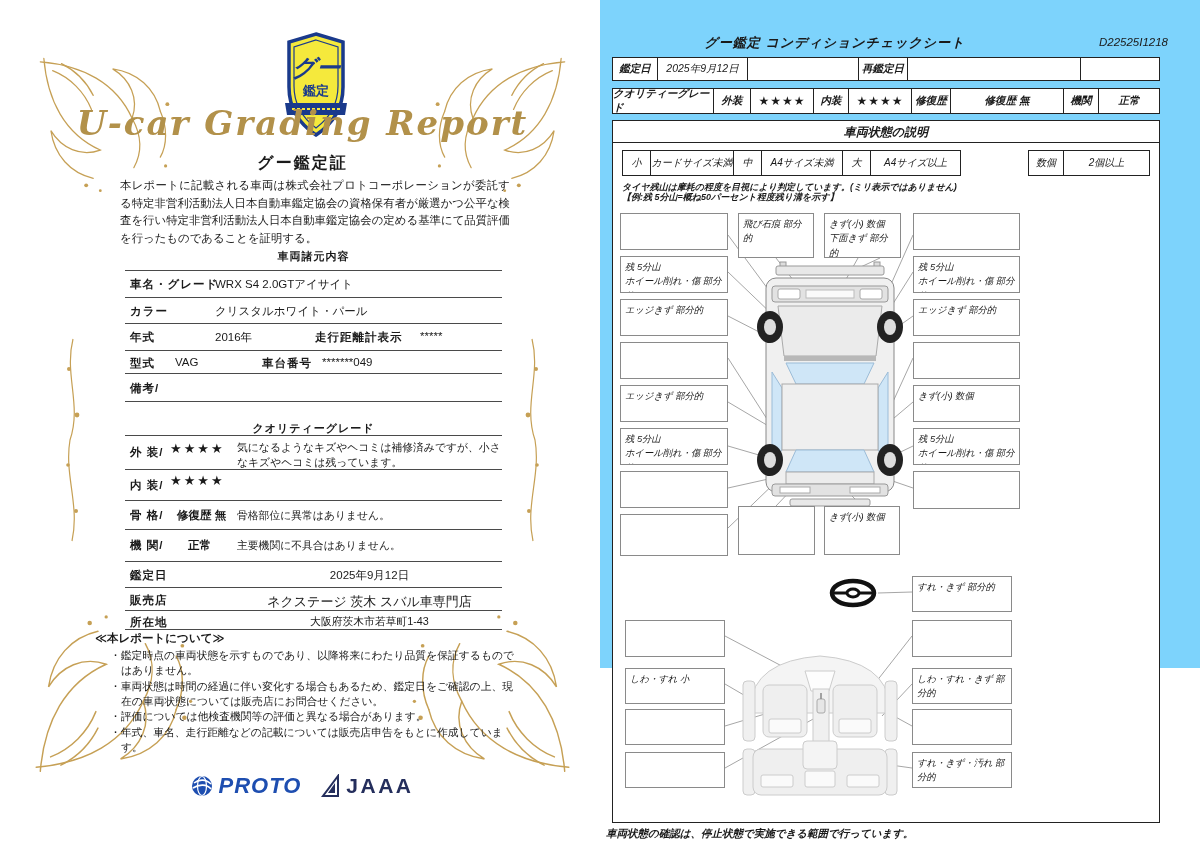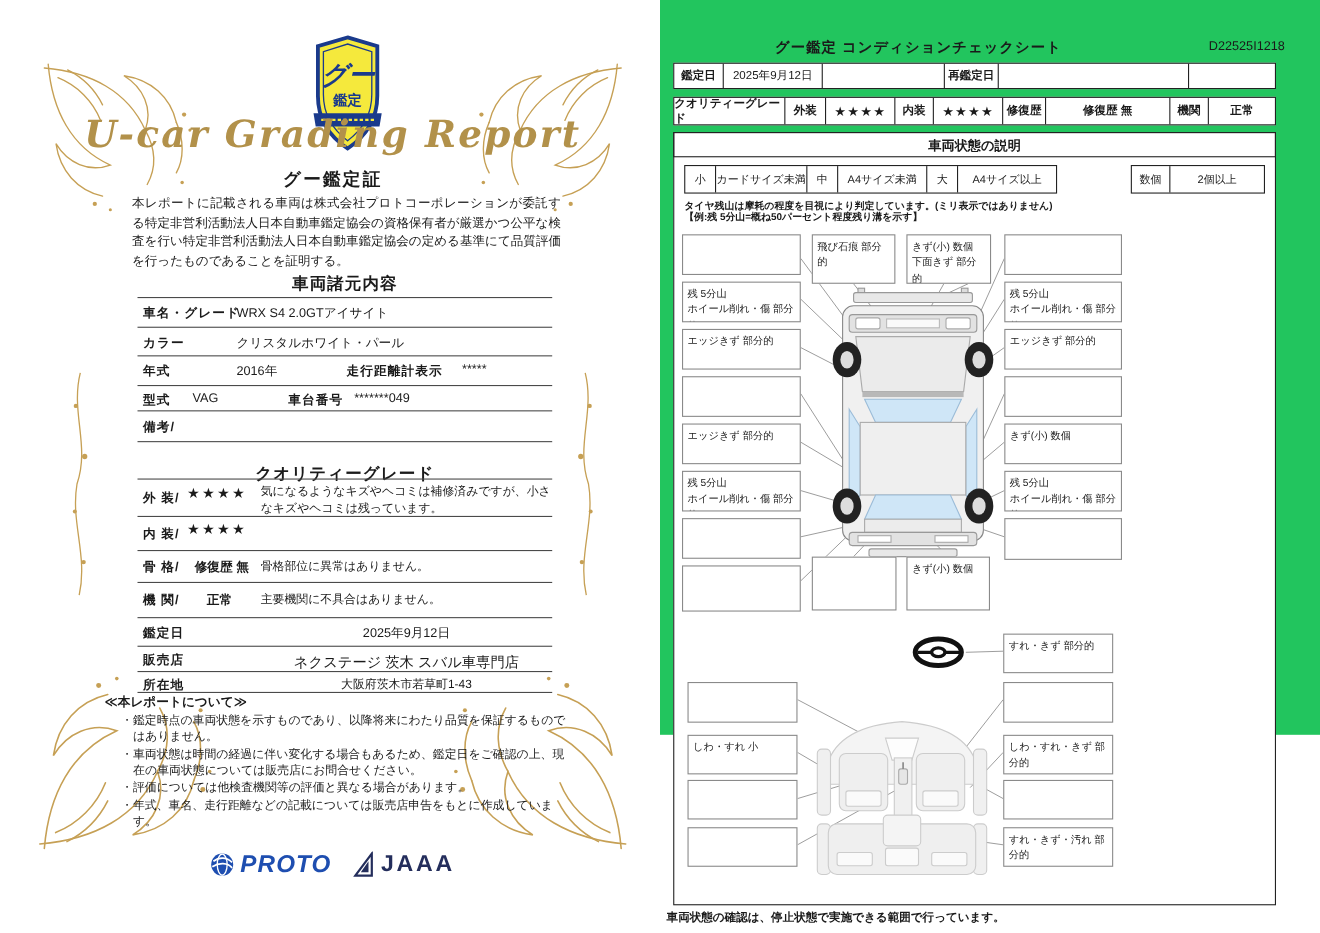--- a/index.html
+++ b/index.html
@@ -10,35 +10,35 @@
   .lpage{position:absolute;left:30px;top:25px;width:545px;height:815px;background:#fff;}
   .orn{position:absolute;pointer-events:none;}
   .tr{transform:scaleX(-1);}
   .bl{transform:scaleY(-1);}
   .br{transform:scale(-1,-1);}
   .cert-title{position:absolute;left:0;top:78px;width:545px;text-align:center;
      font-family:"DejaVu Serif","Liberation Serif",serif;font-style:italic;font-weight:bold;
      font-size:34px;color:#b2914a;letter-spacing:2px;}
   .cert-sub{position:absolute;left:0;top:128px;width:545px;text-align:center;font-size:16px;font-weight:bold;letter-spacing:2px;}
   .intro{position:absolute;left:90px;top:152px;width:390px;font-size:11.4px;line-height:1.55;text-align:justify;}
-  .secttl{position:absolute;width:377px;left:95px;text-align:center;font-size:15px;font-weight:bold;letter-spacing:1px;}
+  .secttl{position:absolute;width:377px;left:95px;text-align:center;font-size:11px;font-weight:bold;letter-spacing:1px;}
   .hline{position:absolute;left:95px;width:377px;height:1px;background:#4a4a4a;}
   .lbl{position:absolute;font-size:11.5px;font-weight:bold;letter-spacing:1px;}
   .val{position:absolute;font-size:11.5px;}
   .stars{position:absolute;font-size:13px;letter-spacing:2px;font-weight:bold;}
   .desc{position:absolute;font-size:10.8px;line-height:1.4;width:272px;}
   .about-ttl{position:absolute;left:65px;top:606px;font-size:11.5px;font-weight:bold;}
   .about-it{font-size:10.8px;line-height:1.42;text-indent:-11px;padding-left:11px;}
   .about-box{position:absolute;left:80px;top:623px;width:408px;}
   .logos{position:absolute;left:0;top:748px;width:545px;display:flex;justify-content:center;align-items:center;gap:20px;}
   .proto-txt{font-size:22px;font-weight:bold;font-style:italic;color:#1e4eb0;letter-spacing:1px;}
   .jaaa-txt{font-size:21px;font-weight:bold;color:#242e5c;letter-spacing:2.5px;}
   .logo-item{display:flex;align-items:center;gap:5px;}
   
-  .rpage{position:absolute;left:600px;top:0;width:600px;height:668px;background:#22c55e;}
+  .rpage{position:absolute;left:600px;top:0;width:600px;height:668px;background:#7dd3fc;font-style:italic;}
   .rtitle{position:absolute;left:0;top:34px;width:470px;text-align:center;font-size:13px;font-weight:bold;letter-spacing:1px;}
   .docid{position:absolute;right:32px;top:36px;font-size:11.5px;}
   .trow{position:absolute;left:12px;width:548px;display:flex;border:1px solid #222;background:#fff;box-sizing:border-box;}
   .tc{border-right:1px solid #222;display:flex;align-items:center;justify-content:center;font-size:10.5px;box-sizing:border-box;}
   .tc:last-child{border-right:none;}
   .tc.b{font-weight:bold;}
   .bigbox{position:absolute;left:12px;top:120px;width:548px;height:703px;border:1px solid #222;box-sizing:border-box;background:#fff;}
   .bighdr{position:absolute;left:12px;top:120px;width:548px;height:23px;line-height:23px;text-align:center;
      font-size:12px;font-weight:bold;border:1px solid #222;box-sizing:border-box;}
   .legend{position:absolute;display:flex;border:1px solid #222;background:#fff;box-sizing:border-box;height:26px;}

